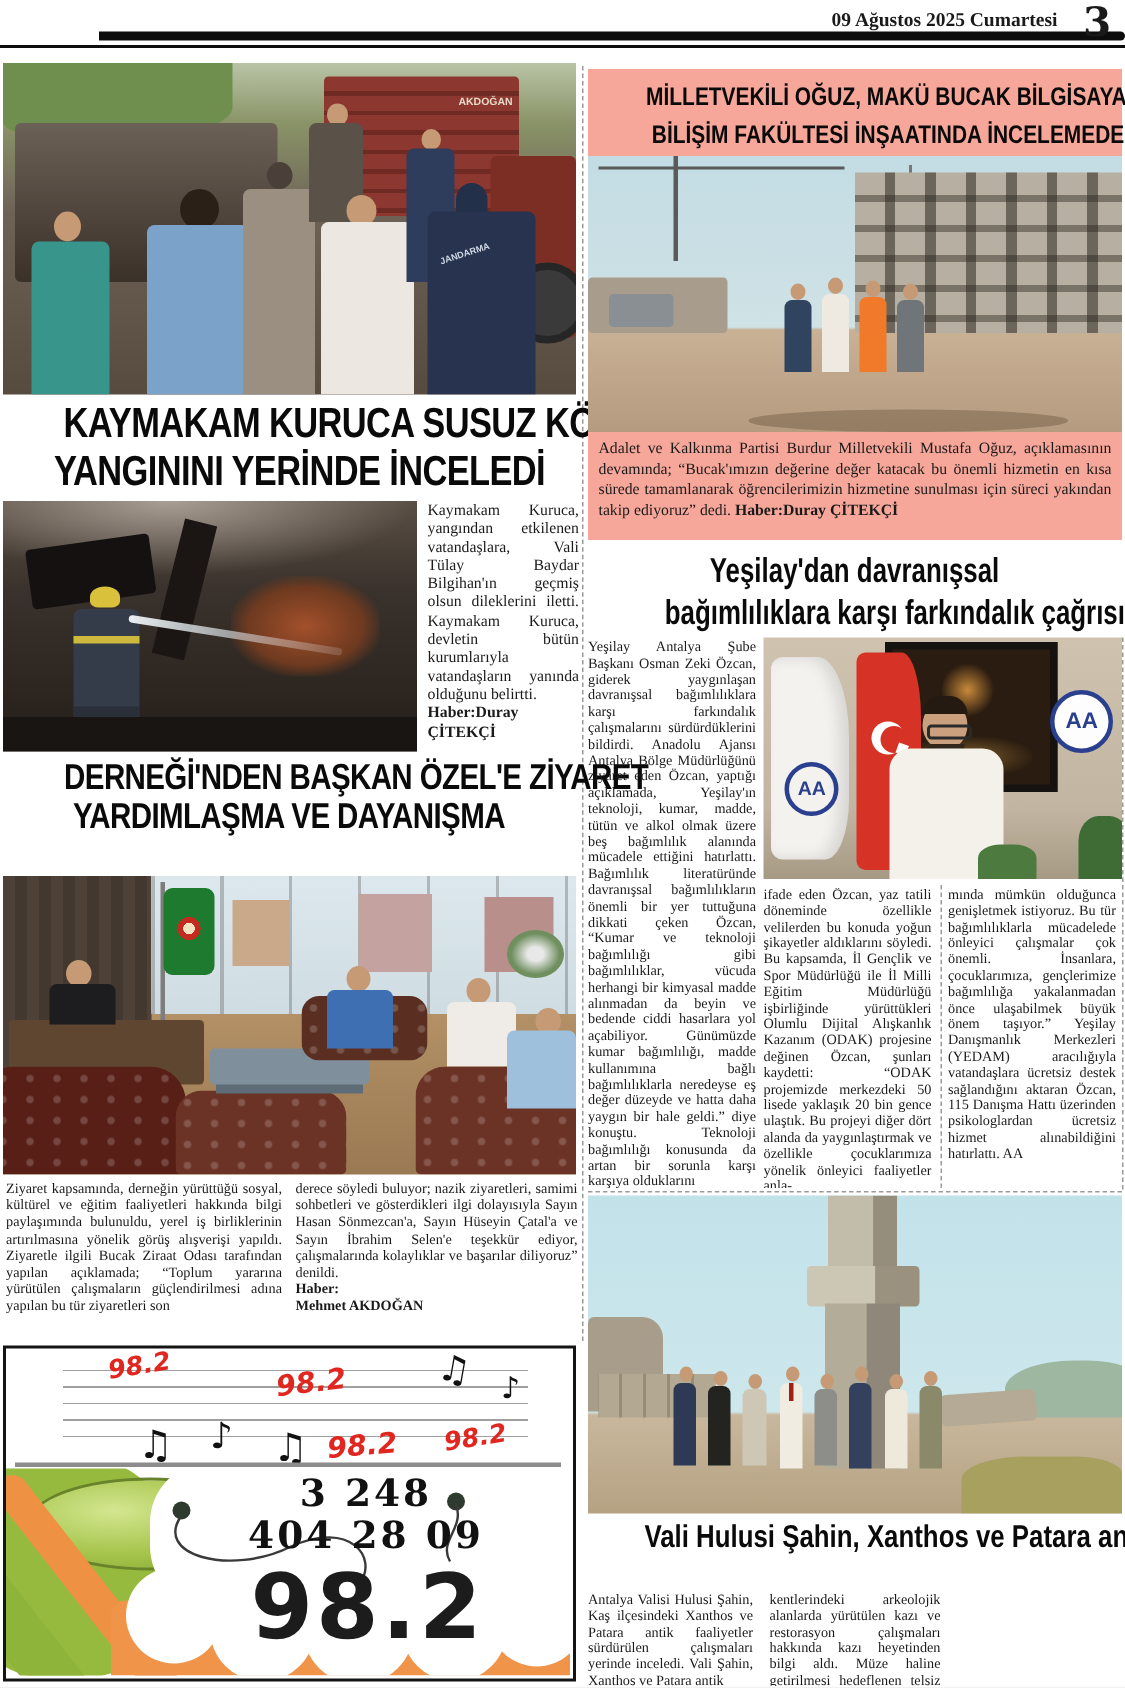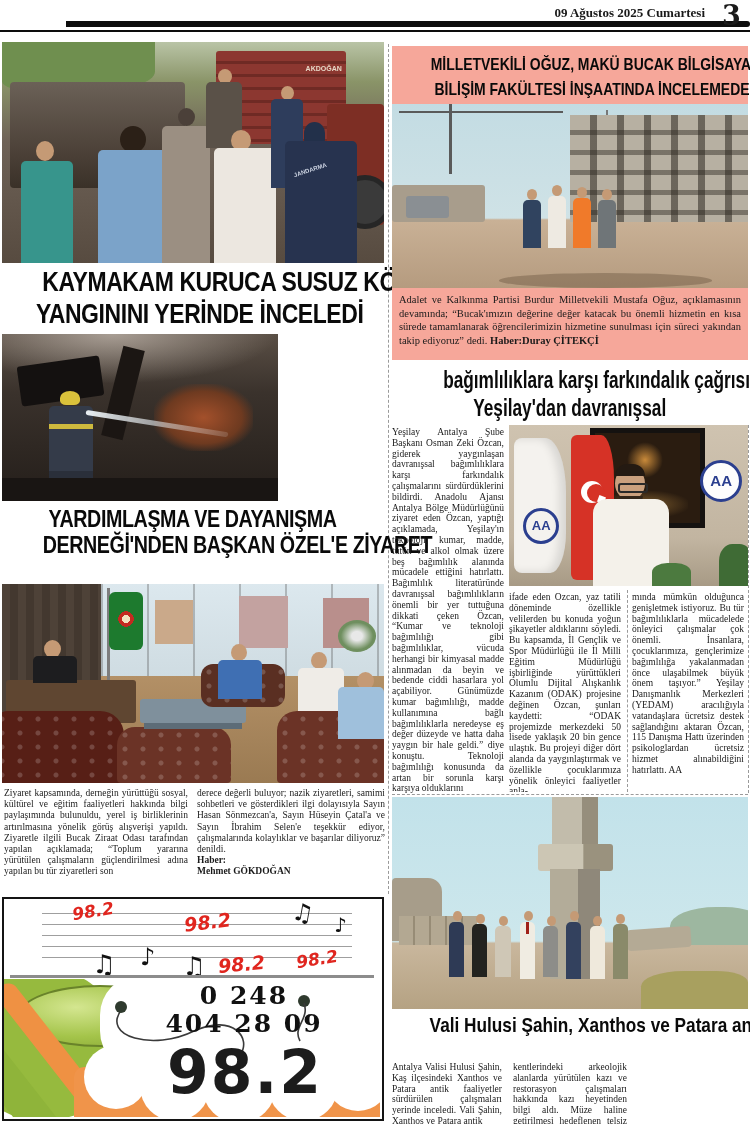--- a/index.html
+++ b/index.html
@@ -98,24 +98,28 @@
     <div class="sh" style="left:6%;top:16%;width:30%;height:24%;background:#141110;transform:rotate(-8deg);border-radius:3px;"></div>
     <div class="sh" style="left:40%;top:8%;width:8%;height:55%;background:#1b1613;transform:rotate(14deg);"></div>
     <div class="fig-head" style="left:21%;top:34%;width:20px;height:14px;background:#d9c13b;border-radius:50% 50% 30% 30%;"></div>
     <div class="fig-body" style="left:17%;top:43%;width:44px;height:52%;background:#343b49;border:0;box-shadow:inset 0 10px 0 rgba(217,193,59,.0), inset 0 -22px 0 #2a2f3a;">
       <div style="position:absolute;left:0;top:18px;width:100%;height:5px;background:#cdb93e;"></div>
     </div>
     <div class="sh" style="left:30%;top:52%;width:52%;height:5px;background:linear-gradient(to right,#e8eef2,rgba(232,238,242,.15));transform:rotate(9deg);border-radius:3px;"></div>
     <div class="sh" style="left:0;bottom:0;width:100%;height:14%;background:#191513;"></div>
   </div>
 
+  <div class="abs body-txt" style="left:285px;top:335px;width:101px;height:166px;font-size:10.5px;line-height:12.3px;">
+    <span>Kaymakam Kuruca, yangından etkilenen vatandaşlara, Vali Tülay Baydar Bilgihan'ın geçmiş olsun dileklerini iletti. Kaymakam Kuruca, devletin bütün kurumlarıyla vatandaşların yanında olduğunu belirtti.</span>
+    <div class="byline">Haber:Duray ÇİTEKÇİ</div>
+  </div>
 
   <div class="abs hl hl-mid" style="left:0;top:506px;width:386px;">
+    <span class="ln"><span class="cond">DERNEĞİ'NDEN BAŞKAN ÖZEL'E ZİYARET</span></span>
     <span class="ln"><span class="cond">YARDIMLAŞMA VE DAYANIŞMA</span></span>
-    <span class="ln"><span class="cond">DERNEĞİ'NDEN BAŞKAN ÖZEL'E ZİYARET</span></span>
   </div>
 
   <div class="ph" style="left:2px;top:584px;width:382px;height:199px;background:linear-gradient(#d8e4ea 0%,#cfdbe1 45%,#b39066 46%,#9a7a52 100%);">
     <div class="sh" style="left:0;top:0;width:26%;height:72%;background:repeating-linear-gradient(to right,#4e4238 0 8px,#43382f 8px 16px);"></div>
     <div class="sh" style="left:26%;top:0;width:74%;height:46%;background:repeating-linear-gradient(to right,rgba(90,90,90,.35) 0 2px,transparent 2px 46px),linear-gradient(#dce8ee,#cfdce2);"></div>
     <div class="sh" style="left:40%;top:8%;width:10%;height:22%;background:#caa98a;"></div>
     <div class="sh" style="left:62%;top:6%;width:13%;height:26%;background:#c3a2a0;"></div>
     <div class="sh" style="left:84%;top:7%;width:12%;height:25%;background:#b98f8c;"></div>
     <div class="sh" style="left:27.5%;top:2%;width:3px;height:55%;background:#7d7d7d;"></div>
     <div class="sh" style="left:28%;top:4%;width:34px;height:58px;background:#1d7a2e;border-radius:6px;">
@@ -133,23 +137,23 @@
     <div class="fig-head" style="left:81%;top:34%;width:16px;height:17px;"></div>
     <div class="fig-body" style="left:77.5%;top:42%;width:46px;height:22%;background:#efece7;"></div>
     <div class="sh tuft" style="left:72%;top:64%;width:30%;height:36%;background-color:#6b3326;border-radius:20px 14px 4px 4px;"></div>
     <div class="fig-head" style="left:93%;top:44%;width:17px;height:18px;"></div>
     <div class="fig-body" style="left:88%;top:52%;width:46px;height:26%;background:#9fc0dc;"></div>
     <div class="sh" style="left:88%;top:18%;width:10%;height:16%;background:radial-gradient(#e8e8e8 20%,#6f8f5f 60%);border-radius:50%;"></div>
   </div>
 
   <div class="abs body-txt" style="left:4px;top:788px;width:184px;height:104px;font-size:9.5px;line-height:11.2px;">Ziyaret kapsamında, derneğin yürüttüğü sosyal, kültürel ve eğitim faaliyetleri hakkında bilgi paylaşımında bulunuldu, yerel iş birliklerinin artırılmasına yönelik görüş alışverişi yapıldı. Ziyaretle ilgili Bucak Ziraat Odası tarafından yapılan açıklamada; “Toplum yararına yürütülen çalışmaların güçlendirilmesi adına yapılan bu tür ziyaretleri son</div>
   <div class="abs body-txt" style="left:197px;top:788px;width:188px;height:104px;font-size:9.5px;line-height:11.2px;">
-    <span>derece değerli buluyor; nazik ziyaretleri, samimi sohbetleri ve gösterdikleri ilgi dolayısıyla Sayın Hasan Sönmezcan'a, Sayın Hüseyin Çatal'a ve Sayın İbrahim Selen'e teşekkür ediyor, çalışmalarında kolaylıklar ve başarılar diliyoruz” denildi.</span>
+    <span>derece söyledi buluyor; nazik ziyaretleri, samimi sohbetleri ve gösterdikleri ilgi dolayısıyla Sayın Hasan Sönmezcan'a, Sayın Hüseyin Çatal'a ve Sayın İbrahim Selen'e teşekkür ediyor, çalışmalarında kolaylıklar ve başarılar diliyoruz” denildi.</span>
     <div class="byline">Haber:</div>
-    <div class="byline">Mehmet GÖKDOĞAN</div>
+    <div class="byline">Mehmet AKDOĞAN</div>
   </div>
 
   <div class="abs ad-box" style="left:2px;top:897px;width:378px;height:220px;">
 
     <div class="abs staff" style="left:38px;top:14px;width:310px;height:45px;"></div>
     <div class="fm-mark" style="left:68px;top:2px;font-size:17px;transform:rotate(-9deg);">98.2</div>
     <div class="fm-mark" style="left:180px;top:12px;font-size:19px;transform:rotate(-7deg);">98.2</div>
     <div class="fm-mark" style="left:214px;top:54px;font-size:19px;transform:rotate(-5deg);">98.2</div>
     <div class="fm-mark" style="left:292px;top:50px;font-size:17px;transform:rotate(-9deg);">98.2</div>
     <div class="fm-note" style="left:136px;top:44px;font-size:24px;">♪</div>
@@ -171,21 +175,21 @@
       <div class="sh" style="left:198px;top:70px;width:74px;height:74px;background:#fff;border-radius:50%;"></div>
       <div class="sh" style="left:264px;top:72px;width:70px;height:70px;background:#fff;border-radius:50%;"></div>
       <div class="sh" style="left:322px;top:68px;width:64px;height:64px;background:#fff;border-radius:50%;"></div>
       <div class="sh" style="left:96px;top:-4px;width:290px;height:96px;background:#fff;border-radius:40px;"></div>
       <svg class="sh" style="left:0;top:0;" width="376" height="138">
         <path d="M118,30 C96,58 150,72 190,52 C230,34 248,60 236,76" stroke="#3a3a3a" stroke-width="1.6" fill="none"></path>
         <circle cx="117" cy="28" r="6" fill="#2f3a2e"></circle>
         <circle cx="300" cy="22" r="6" fill="#2f3a2e"></circle>
         <path d="M300,24 C306,40 288,48 296,62" stroke="#3a3a3a" stroke-width="1.6" fill="none"></path>
       </svg>
-      <div class="phone" style="left:140px;top:2px;width:200px;">0 248</div>
+      <div class="phone" style="left:140px;top:2px;width:200px;">3 248</div>
       <div class="phone" style="left:130px;top:30px;width:220px;">404 28 09</div>
       <div class="bigfreq" style="left:116px;top:58px;width:250px;">98.2</div>
     </div>
   </div>
 
   <div class="abs hl hl-pink" style="left:392px;top:46px;width:356px;height:52px;">
     <span class="ln"><span class="cond" style="font-size:17px;">MİLLETVEKİLİ OĞUZ, MAKÜ BUCAK BİLGİSAYAR VE</span></span>
     <span class="ln"><span class="cond" style="font-size:17px;">BİLİŞİM FAKÜLTESİ İNŞAATINDA İNCELEMEDE BULUNDU</span></span>
   </div>
 
@@ -207,22 +211,22 @@
     <div class="fig-body" style="left:57.8%;top:52%;width:18px;height:26%;background:#6f7578;"></div>
     <div class="sh" style="left:30%;bottom:0;width:60%;height:8%;background:rgba(90,70,50,.35);border-radius:50%;"></div>
   </div>
 
   <div class="abs caption-box" style="left:392px;top:288px;width:342px;height:62px;">
     <span>Adalet ve Kalkınma Partisi Burdur Milletvekili Mustafa Oğuz, açıklamasının devamında; “Bucak'ımızın değerine değer katacak bu önemli hizmetin en kısa sürede tamamlanarak öğrencilerimizin hizmetine sunulması için süreci yakından takip ediyoruz” dedi.</span>
     <b>Haber:Duray ÇİTEKÇİ</b>
   </div>
 
   <div class="abs hl hl-yes" style="left:392px;top:366px;width:356px;">
+    <span class="ln"><span class="cond75">Yeşilay'dan davranışsal</span></span>
     <span class="ln"><span class="cond75">bağımlılıklara karşı farkındalık çağrısı</span></span>
-    <span class="ln"><span class="cond75">Yeşilay'dan davranışsal</span></span>
   </div>
 
   <div class="abs body-txt body-sm" style="left:392px;top:427px;width:112px;height:366px;">Yeşilay Antalya Şube Başkanı Osman Zeki Özcan, giderek yaygınlaşan davranışsal bağımlılıklara karşı farkındalık çalışmalarını sürdürdüklerini bildirdi. Anadolu Ajansı Antalya Bölge Müdürlüğünü ziyaret eden Özcan, yaptığı açıklamada, Yeşilay'ın teknoloji, kumar, madde, tütün ve alkol olmak üzere beş bağımlılık alanında mücadele ettiğini hatırlattı. Bağımlılık literatüründe davranışsal bağımlılıkların önemli bir yer tuttuğuna dikkati çeken Özcan, “Kumar ve teknoloji bağımlılığı gibi bağımlılıklar, vücuda herhangi bir kimyasal madde alınmadan da beyin ve bedende ciddi hasarlara yol açabiliyor. Günümüzde kumar bağımlılığı, madde kullanımına bağlı bağımlılıklarla neredeyse eş değer düzeyde ve hatta daha yaygın bir hale geldi.” diye konuştu. Teknoloji bağımlılığı konusunda da artan bir sorunla karşı karşıya olduklarını</div>
 
   <div class="ph" style="left:509px;top:425px;width:239px;height:161px;background:linear-gradient(#cfc3b0 0%,#c2b5a1 70%,#a79a85 100%);">
     <div class="sh" style="left:34%;top:2%;width:44%;height:56%;background:#2a1c10;border:5px solid #151210;">
       <div style="position:absolute;left:30%;top:10%;width:34%;height:40%;background:radial-gradient(#c98a3a,transparent 70%);"></div>
       <div style="position:absolute;left:8%;bottom:6%;width:80%;height:30%;background:radial-gradient(#7a5a2c,transparent 75%);"></div>
     </div>
     <div class="sh" style="left:2%;top:8%;width:22%;height:84%;background:#f4f2ee;border-radius:8px 40% 30% 8px;box-shadow:inset -6px 0 10px rgba(0,0,0,.12);">

